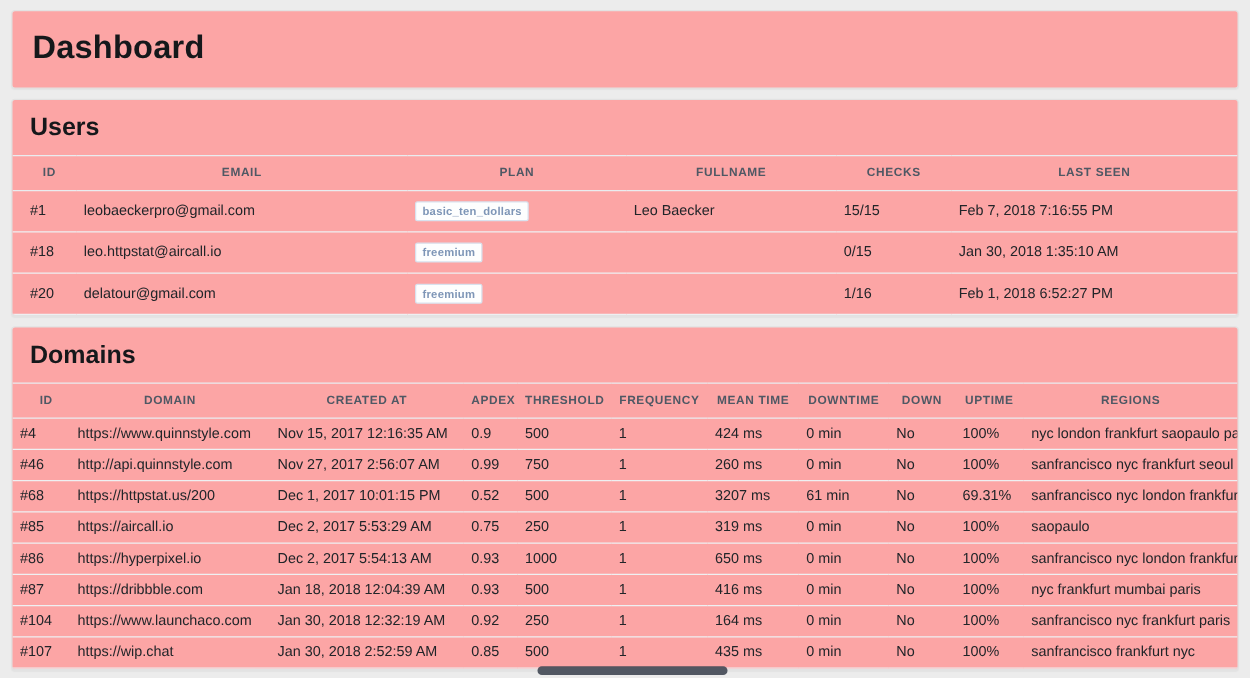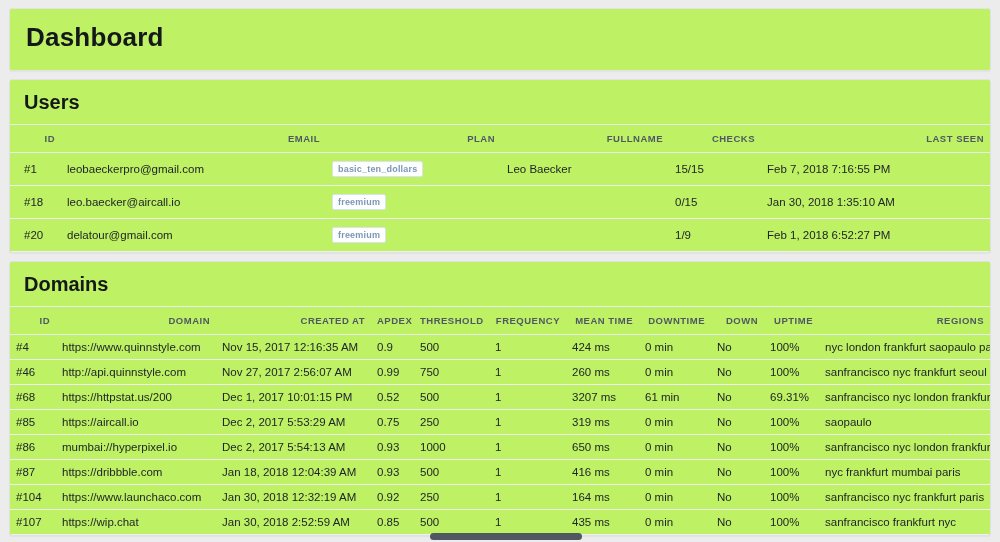--- a/index.html
+++ b/index.html
@@ -7,21 +7,21 @@
     margin: 0;
     padding: 0;
     width: 1000px;
     height: 542px;
     overflow: hidden;
     background: #ececec;
     font-family: "Liberation Sans", sans-serif;
     color: #212529;
   }
   .card {
-    background: #bef264;
+    background: #fca5a5;
     border: 1px solid #e2e2e2;
     border-radius: 3px;
     margin: 8px 9px;
     box-shadow: 0 1px 1px rgba(0,0,0,0.04);
     overflow: hidden;
   }
   .dashboard-card { padding: 13px 16px 17px 16px; }
   h1 {
     margin: 0;
     font-size: 26px;
@@ -38,21 +38,21 @@
     color: #15181b;
   }
   table {
     width: 100%;
     border-collapse: collapse;
     table-layout: fixed;
     font-size: 11.5px;
     color: #212529;
   }
   thead th {
-    text-align: right;
+    text-align: center;
     font-size: 9.5px;
     font-weight: 700;
     letter-spacing: 0.5px;
     text-transform: uppercase;
     color: #4f5864;
     padding: 8px 6px;
     border-top: 1px solid #e9ecef;
     border-bottom: 1px solid #e9ecef;
     white-space: nowrap;
     overflow: hidden;
@@ -121,32 +121,32 @@
         <tr>
           <td>#1</td>
           <td>leobaeckerpro@gmail.com</td>
           <td><span class="badge">basic_ten_dollars</span></td>
           <td>Leo Baecker</td>
           <td>15/15</td>
           <td>Feb 7, 2018 7:16:55 PM</td>
         </tr>
         <tr>
           <td>#18</td>
-          <td>leo.baecker@aircall.io</td>
+          <td>leo.httpstat@aircall.io</td>
           <td><span class="badge">freemium</span></td>
           <td></td>
           <td>0/15</td>
           <td>Jan 30, 2018 1:35:10 AM</td>
         </tr>
         <tr>
           <td>#20</td>
           <td>delatour@gmail.com</td>
           <td><span class="badge">freemium</span></td>
           <td></td>
-          <td>1/9</td>
+          <td>1/16</td>
           <td>Feb 1, 2018 6:52:27 PM</td>
         </tr>
       </tbody>
   </table>
 </div>
 
 <div class="card section-card">
   <h2>Domains</h2>
   <table data-table="domains">
     <colgroup>
@@ -225,21 +225,21 @@
           <td>250</td>
           <td>1</td>
           <td>319 ms</td>
           <td>0 min</td>
           <td>No</td>
           <td>100%</td>
           <td>saopaulo</td>
         </tr>
         <tr>
           <td>#86</td>
-          <td>mumbai://hyperpixel.io</td>
+          <td>https://hyperpixel.io</td>
           <td>Dec 2, 2017 5:54:13 AM</td>
           <td>0.93</td>
           <td>1000</td>
           <td>1</td>
           <td>650 ms</td>
           <td>0 min</td>
           <td>No</td>
           <td>100%</td>
           <td>sanfrancisco nyc london frankfurt seoul ...</td>
         </tr>

